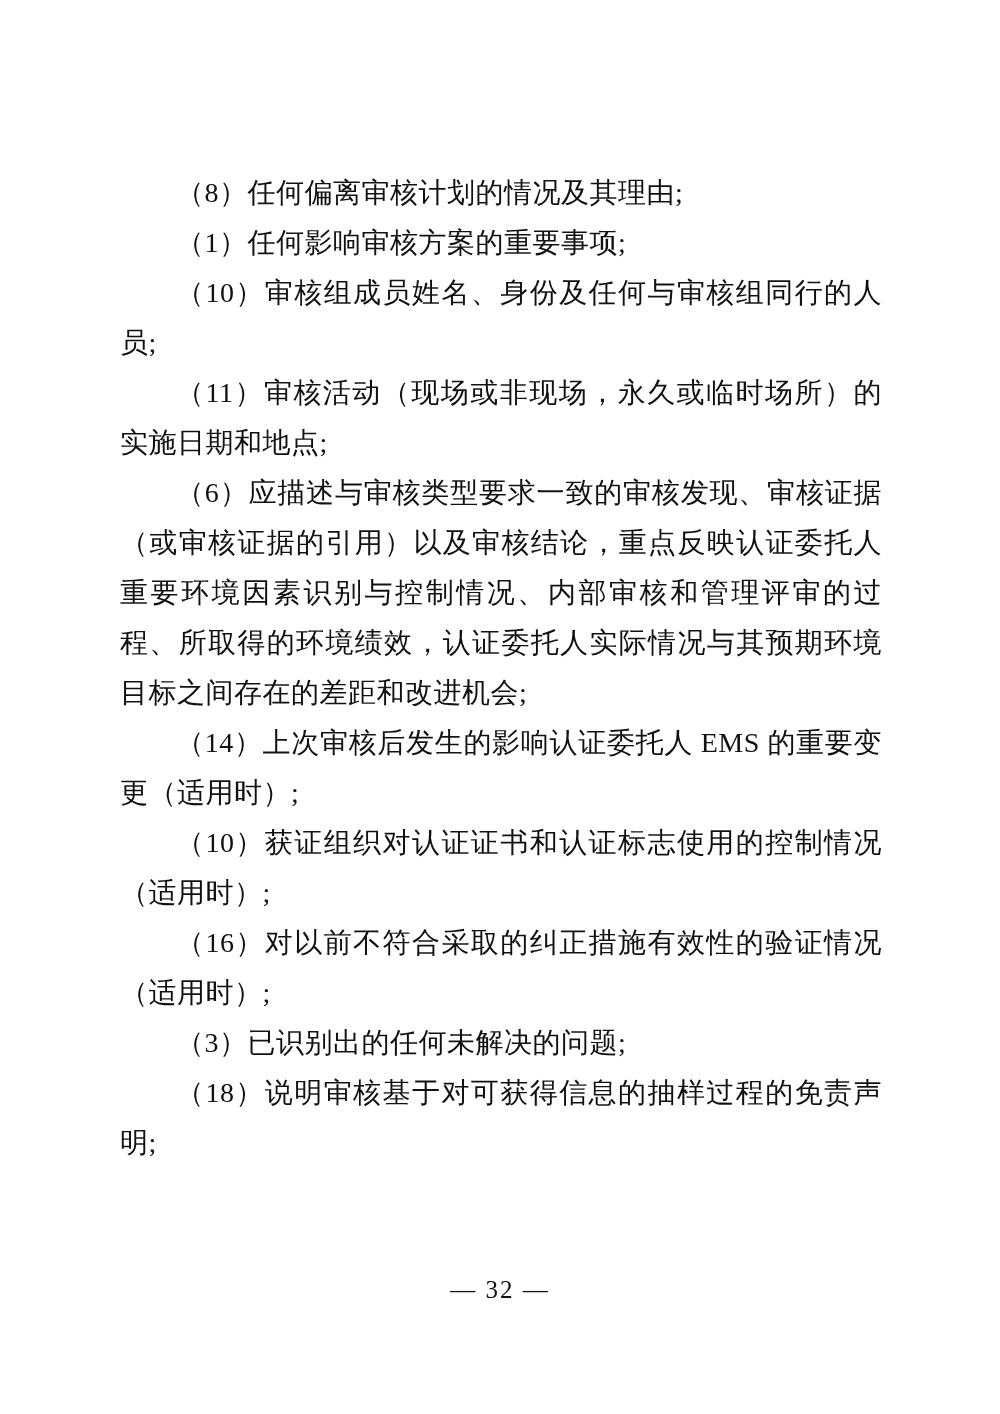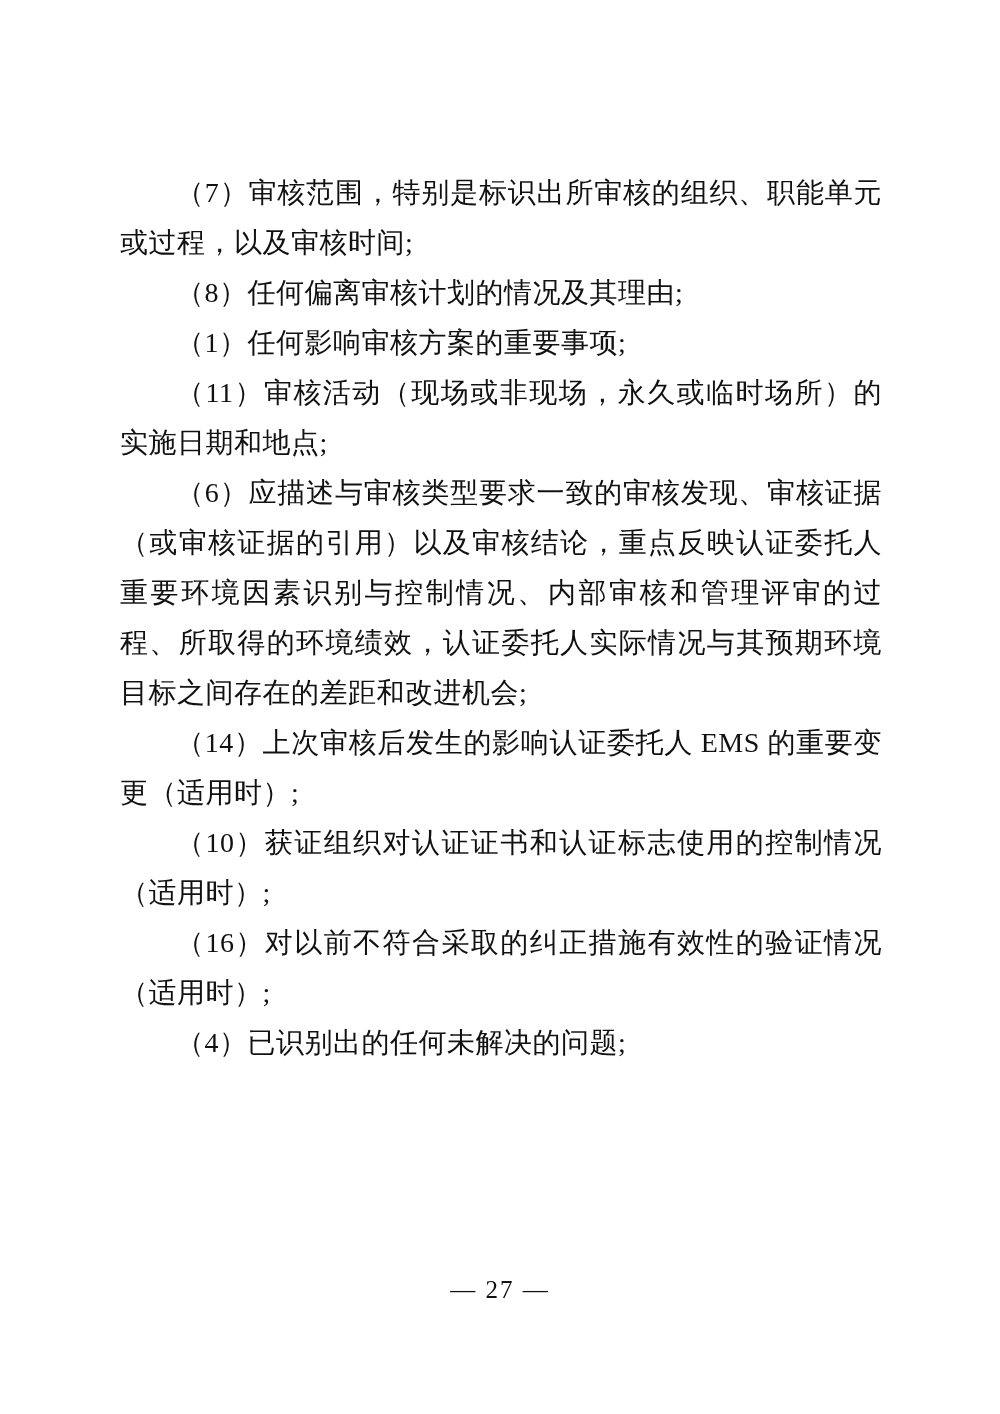--- a/index.html
+++ b/index.html
@@ -42,24 +42,25 @@
     font-size: 25px;
     letter-spacing: 2px;
     color: #111111;
   }
 </style>
 </head>
 <body>
 
 <div class="page">
   <div class="doc-body">
-    <p>（7）审核范围，特别是标识出所审核的组织、职能单元或过程，以及审核时间;</p>
     <p>（8）任何偏离审核计划的情况及其理由;</p>
     <p>（1）任何影响审核方案的重要事项;</p>
+    <p>（10）审核组成员姓名、身份及任何与审核组同行的人员;</p>
     <p>（11）审核活动（现场或非现场，永久或临时场所）的实施日期和地点;</p>
     <p>（6）应描述与审核类型要求一致的审核发现、审核证据（或审核证据的引用）以及审核结论，重点反映认证委托人重要环境因素识别与控制情况、内部审核和管理评审的过程、所取得的环境绩效，认证委托人实际情况与其预期环境目标之间存在的差距和改进机会;</p>
     <p>（14）上次审核后发生的影响认证委托人 EMS 的重要变更（适用时）;</p>
     <p>（10）获证组织对认证证书和认证标志使用的控制情况（适用时）;</p>
     <p>（16）对以前不符合采取的纠正措施有效性的验证情况（适用时）;</p>
-    <p>（4）已识别出的任何未解决的问题;</p>
+    <p>（3）已识别出的任何未解决的问题;</p>
+    <p>（18）说明审核基于对可获得信息的抽样过程的免责声明;</p>
   </div>
-  <div class="page-footer">— 27 —</div>
+  <div class="page-footer">— 32 —</div>
 </div>
 
 </body></html>

